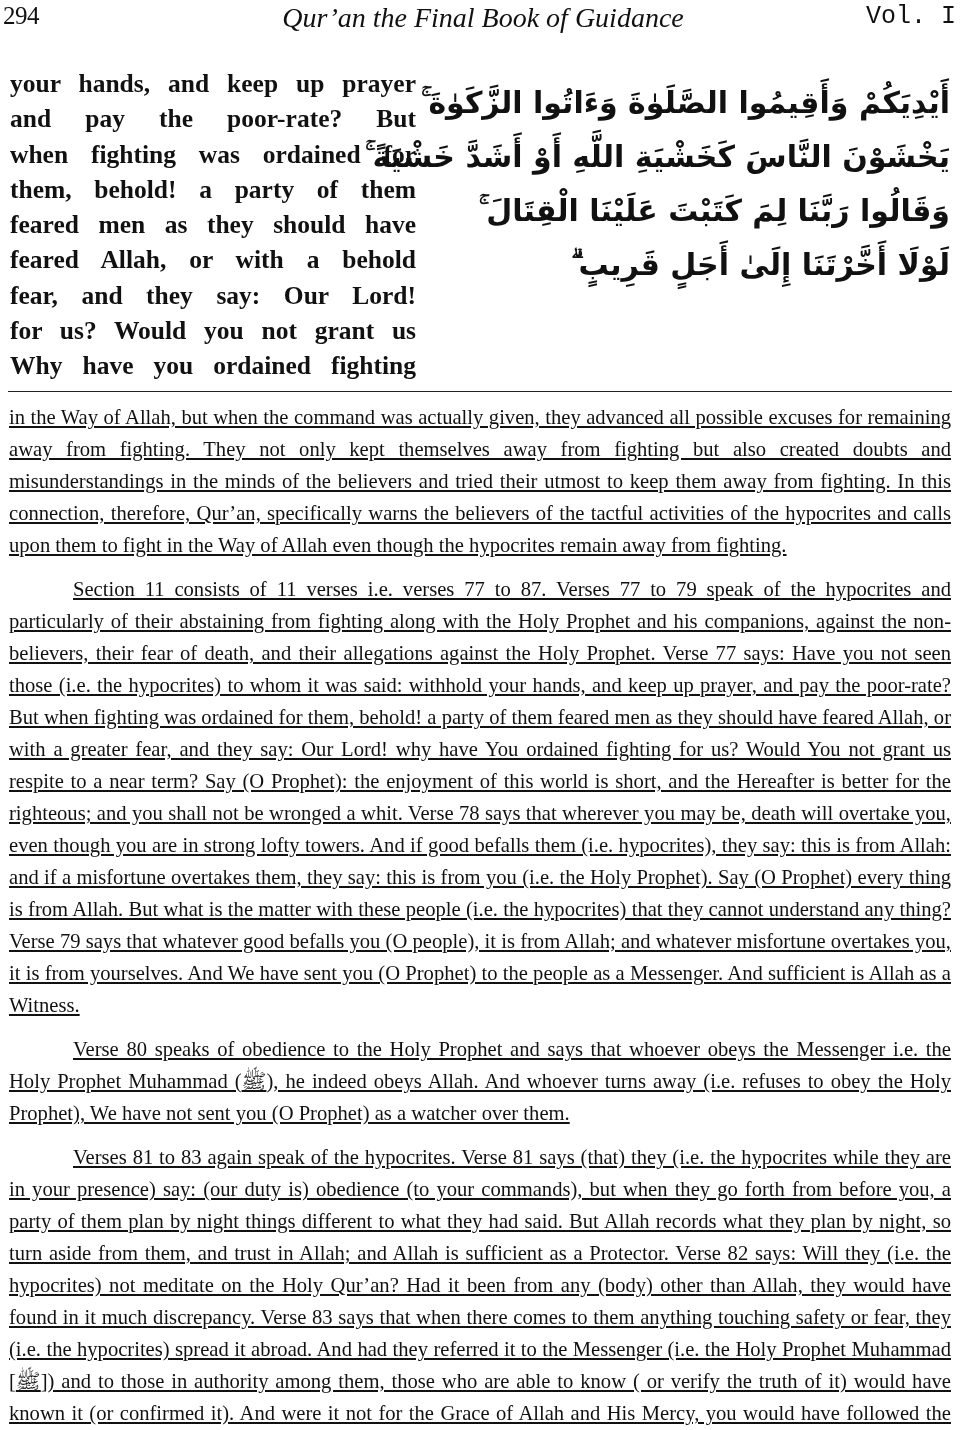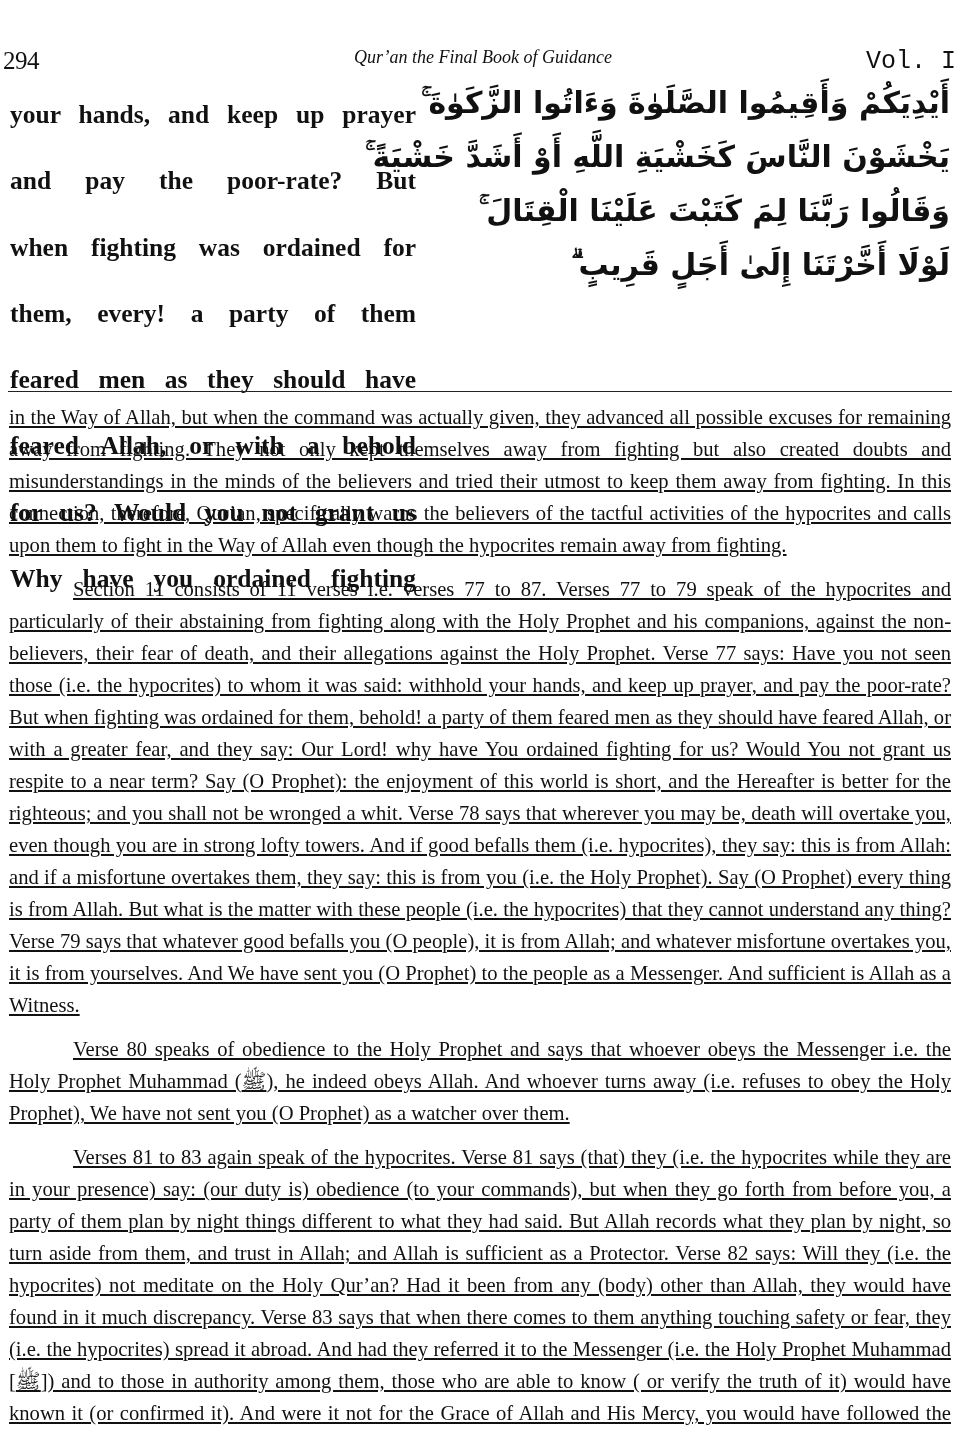--- a/index.html
+++ b/index.html
@@ -14,37 +14,36 @@
       overflow: hidden;
       color: #111111;
       font-family: "Liberation Serif", "DejaVu Serif", serif;
     }
     .running-head {
       position: absolute;
       top: 0;
       left: 0;
       width: 960px;
       height: 36px;
-      margin-top: 45px;
     }
     .page-number {
       position: absolute;
       left: 3px;
       top: 2px;
       font-size: 25px;
       font-family: "Liberation Serif", serif;
       letter-spacing: -0.5px;
     }
     .book-title {
       position: absolute;
       left: 0;
       width: 960px;
       top: 2px;
       text-align: center;
-      font-size: 18px;
+      font-size: 28px;
       font-style: italic;
       font-family: "Liberation Serif", serif;
       padding-left: 6px;
       box-sizing: border-box;
     }
     .volume {
       position: absolute;
       right: 4px;
       top: 2px;
       font-size: 25px;
@@ -68,21 +67,20 @@
       font-size: 25.5px;
       line-height: 35.3px;
       text-align: justify;
       text-align-last: justify;
     }
     .translation .line {
       display: block;
       text-align: justify;
       text-align-last: justify;
       white-space: nowrap;
-      margin-top: 31px;
     }
     .arabic {
       position: absolute;
       left: 440px;
       top: 10px;
       width: 510px;
       direction: rtl;
       font-family: "DejaVu Sans", sans-serif;
       font-weight: bold;
       font-size: 30px;
@@ -130,23 +128,24 @@
   <span class="page-number">294</span>
   <span class="book-title">Qur’an the Final Book of Guidance</span>
   <span class="volume">Vol. I</span>
 </header>
 
 <section class="verse-block">
   <div class="translation">
     <span class="line">your hands, and keep up prayer</span>
     <span class="line">and pay the poor-rate? But</span>
     <span class="line">when fighting was ordained for</span>
-    <span class="line">them, every! a party of them</span>
+    <span class="line">them, behold! a party of them</span>
     <span class="line">feared men as they should have</span>
     <span class="line">feared Allah, or with a behold</span>
+    <span class="line">fear, and they say: Our Lord!</span>
     <span class="line">for us? Would you not grant us</span>
     <span class="line">Why have you ordained fighting</span>
   </div>
   <div class="arabic" lang="ar">
     <span class="aline">أَيْدِيَكُمْ وَأَقِيمُوا الصَّلَوٰةَ وَءَاتُوا الزَّكَوٰةَ ۚ</span>
     <span class="aline">يَخْشَوْنَ النَّاسَ كَخَشْيَةِ اللَّهِ أَوْ أَشَدَّ خَشْيَةً ۚ</span>
     <span class="aline">وَقَالُوا رَبَّنَا لِمَ كَتَبْتَ عَلَيْنَا الْقِتَالَ ۚ</span>
     <span class="aline">لَوْلَا أَخَّرْتَنَا إِلَىٰ أَجَلٍ قَرِيبٍ ۗ</span>
   </div>
 </section>

